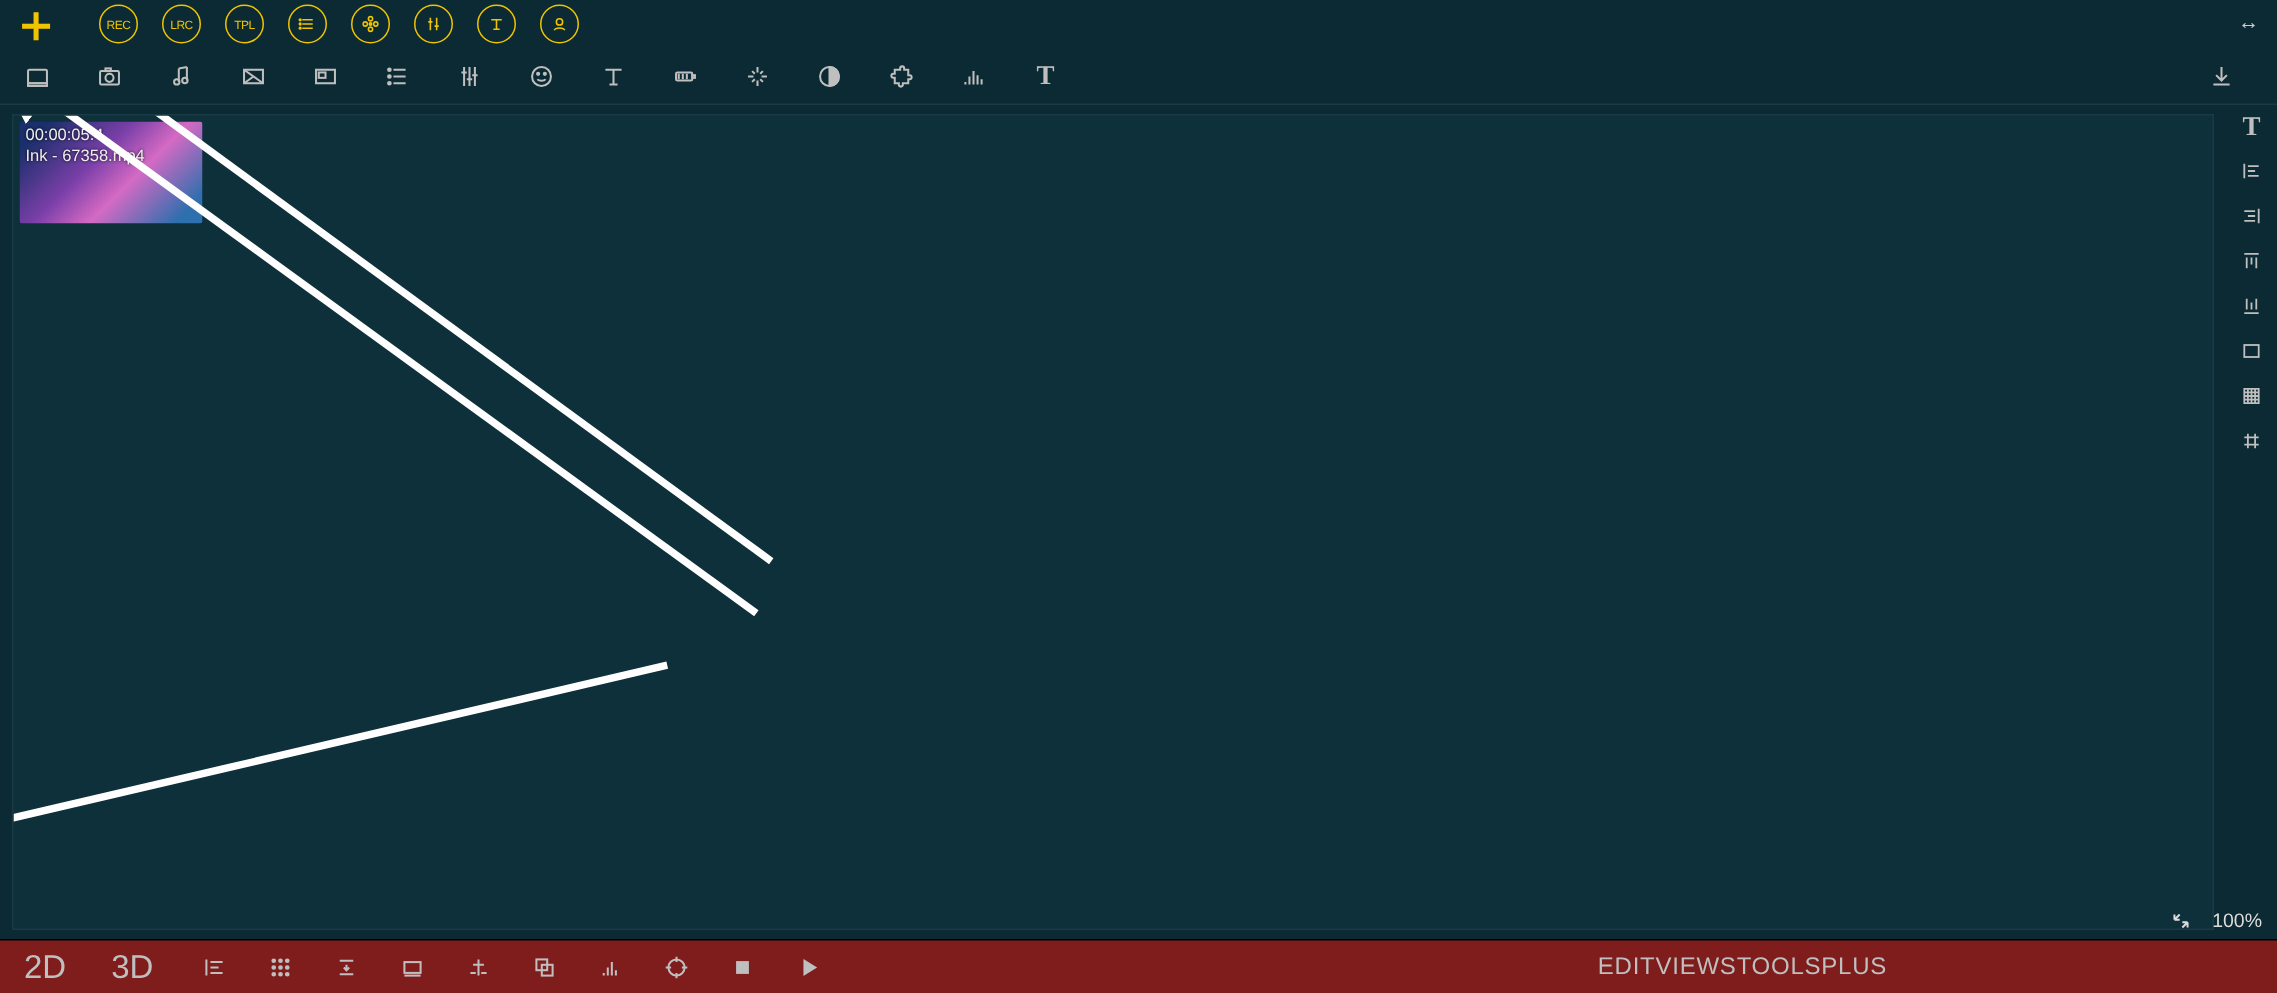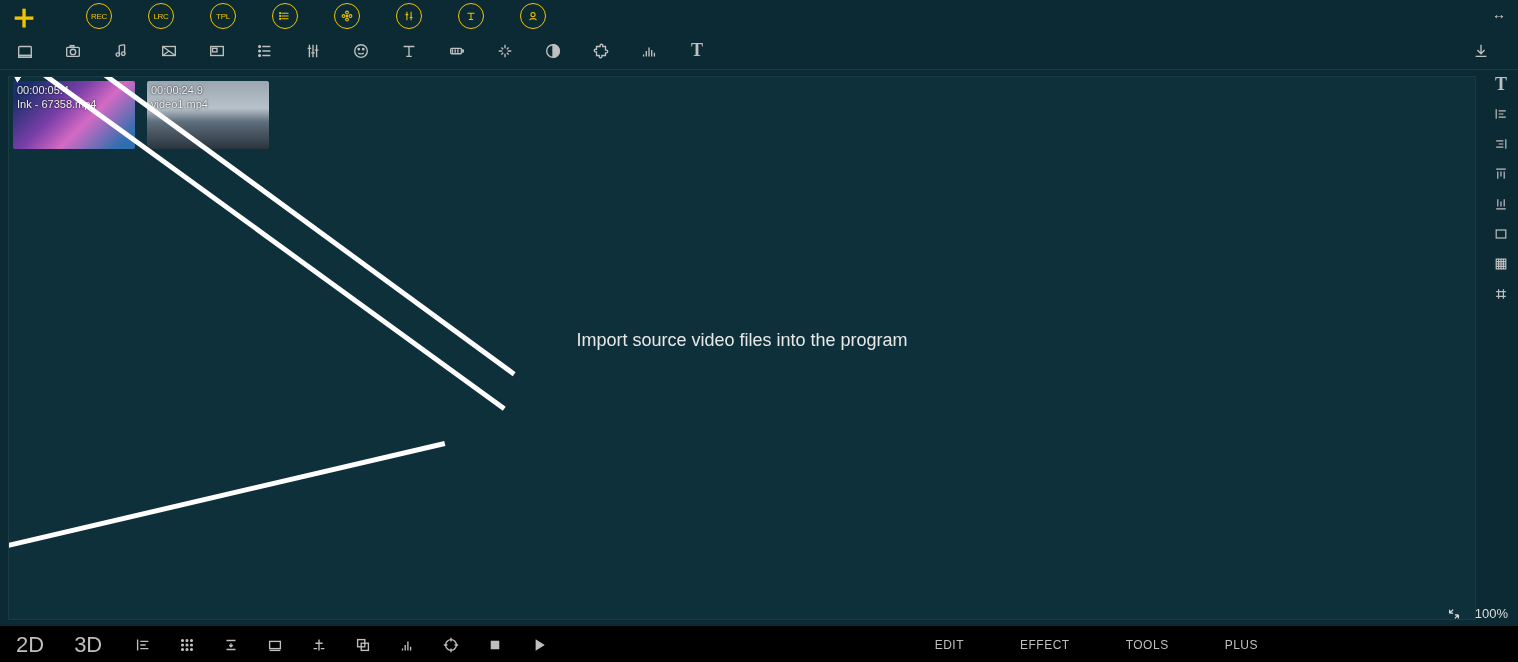--- a/index.html
+++ b/index.html
@@ -32,21 +32,20 @@
   }
   .circ-btn {
     width: 26px; height: 26px;
     border: 1.5px solid #f0c400;
     border-radius: 50%;
     display: flex; align-items: center; justify-content: center;
     color: #f0c400;
     font-size: 10px;
     cursor: pointer;
     flex-shrink: 0;
-    margin-left: 20px;
   }
   .circ-btn svg { width: 14px; height: 14px; stroke: #f0c400; fill: none; stroke-width: 1.5; }
   .circ-btn .txt { font-size: 8px; letter-spacing: -0.3px; }
 
   .arrow-h {
     position: absolute;
     top: 6px; right: 12px;
     color: #ccc;
     font-size: 14px;
     cursor: pointer;
@@ -144,28 +143,28 @@
 
   
   .bottom-bar {
     position: absolute;
     left: 0; right: 0; bottom: 0;
     height: 36px;
     display: flex;
     align-items: center;
     padding-left: 16px;
     gap: 30px;
-    background: #000000;
+    background: #7f1d1d;
     border-top: 1px solid #000;
     font-size: 16px;
     color: #bfbfbf;
   }
   .bottom-bar .big { font-size: 22px; font-weight: 300; }
   .bottom-bar .mid-group { display: flex; gap: 22px; align-items: center; }
-  .bottom-bar .labels { display: flex; gap: 56px; font-size: 12px; letter-spacing: 0.5px; }
+  .bottom-bar .labels { display: flex; font-size: 16px; letter-spacing: 0.5px; }
   .bottom-bar svg { width: 18px; height: 18px; stroke: #bfbfbf; fill: none; stroke-width: 1.5; }
 
   .zoom-box {
     position: absolute;
     right: 4px;
     bottom: 38px;
     display: flex;
     align-items: center;
     gap: 14px;
     color: #ddd;
@@ -329,31 +328,23 @@
   <div class="media-pane">
 
     <div class="thumb-row">
       <div class="thumb">
         <div class="bg" style="background:linear-gradient(135deg,#1a2f6b 10%,#7a3fa8 40%,#d46ac4 60%,#2e6fae 90%);"></div>
         <div class="overlay">
           <div>00:00:05.4</div>
           <div>Ink - 67358.mp4</div>
         </div>
       </div>
-      <div class="thumb">
-        <div class="bg" style="background:linear-gradient(180deg,#9aa6b0 0%,#b8c2ca 40%,#5f6e7c 60%,#2a343d 100%);"></div>
-        <div class="overlay">
-          <div>00:00:24.9</div>
-          <div>video1.mp4</div>
-        </div>
-      </div>
     </div>
 
     <div class="instructions">
-      <div>Import source video files into the program</div>
     </div>
 
     <svg class="arrow-svg" viewBox="0 0 1480 560" preserveAspectRatio="none">
       <defs>
         <marker id="ah" viewBox="0 0 10 10" refX="1" refY="5" markerWidth="9" markerHeight="9" orient="auto">
           <path d="M0 0 L10 5 L0 10 z" fill="#fff"></path>
         </marker>
       </defs>
       <line x1="510" y1="300" x2="45" y2="-40" stroke="#fff" stroke-width="5" marker-end="url(#ah)"></line>
       <line x1="500" y1="335" x2="18" y2="-15" stroke="#fff" stroke-width="5" marker-end="url(#ah)"></line>
@@ -474,17 +465,17 @@
         <svg viewBox="0 0 20 20">
           <path d="M7 5v10l8-5z" fill="#bfbfbf"></path>
         </svg>
       </div>
   </div>
 
   <div class="spacer"></div>
 
   <div class="labels" style="margin-right:260px;">
     <span>EDIT</span>
-    <span>EFFECT</span>
+    <span>VIEWS</span>
     <span>TOOLS</span>
     <span>PLUS</span>
   </div>
 </div>
 
 </body></html>

